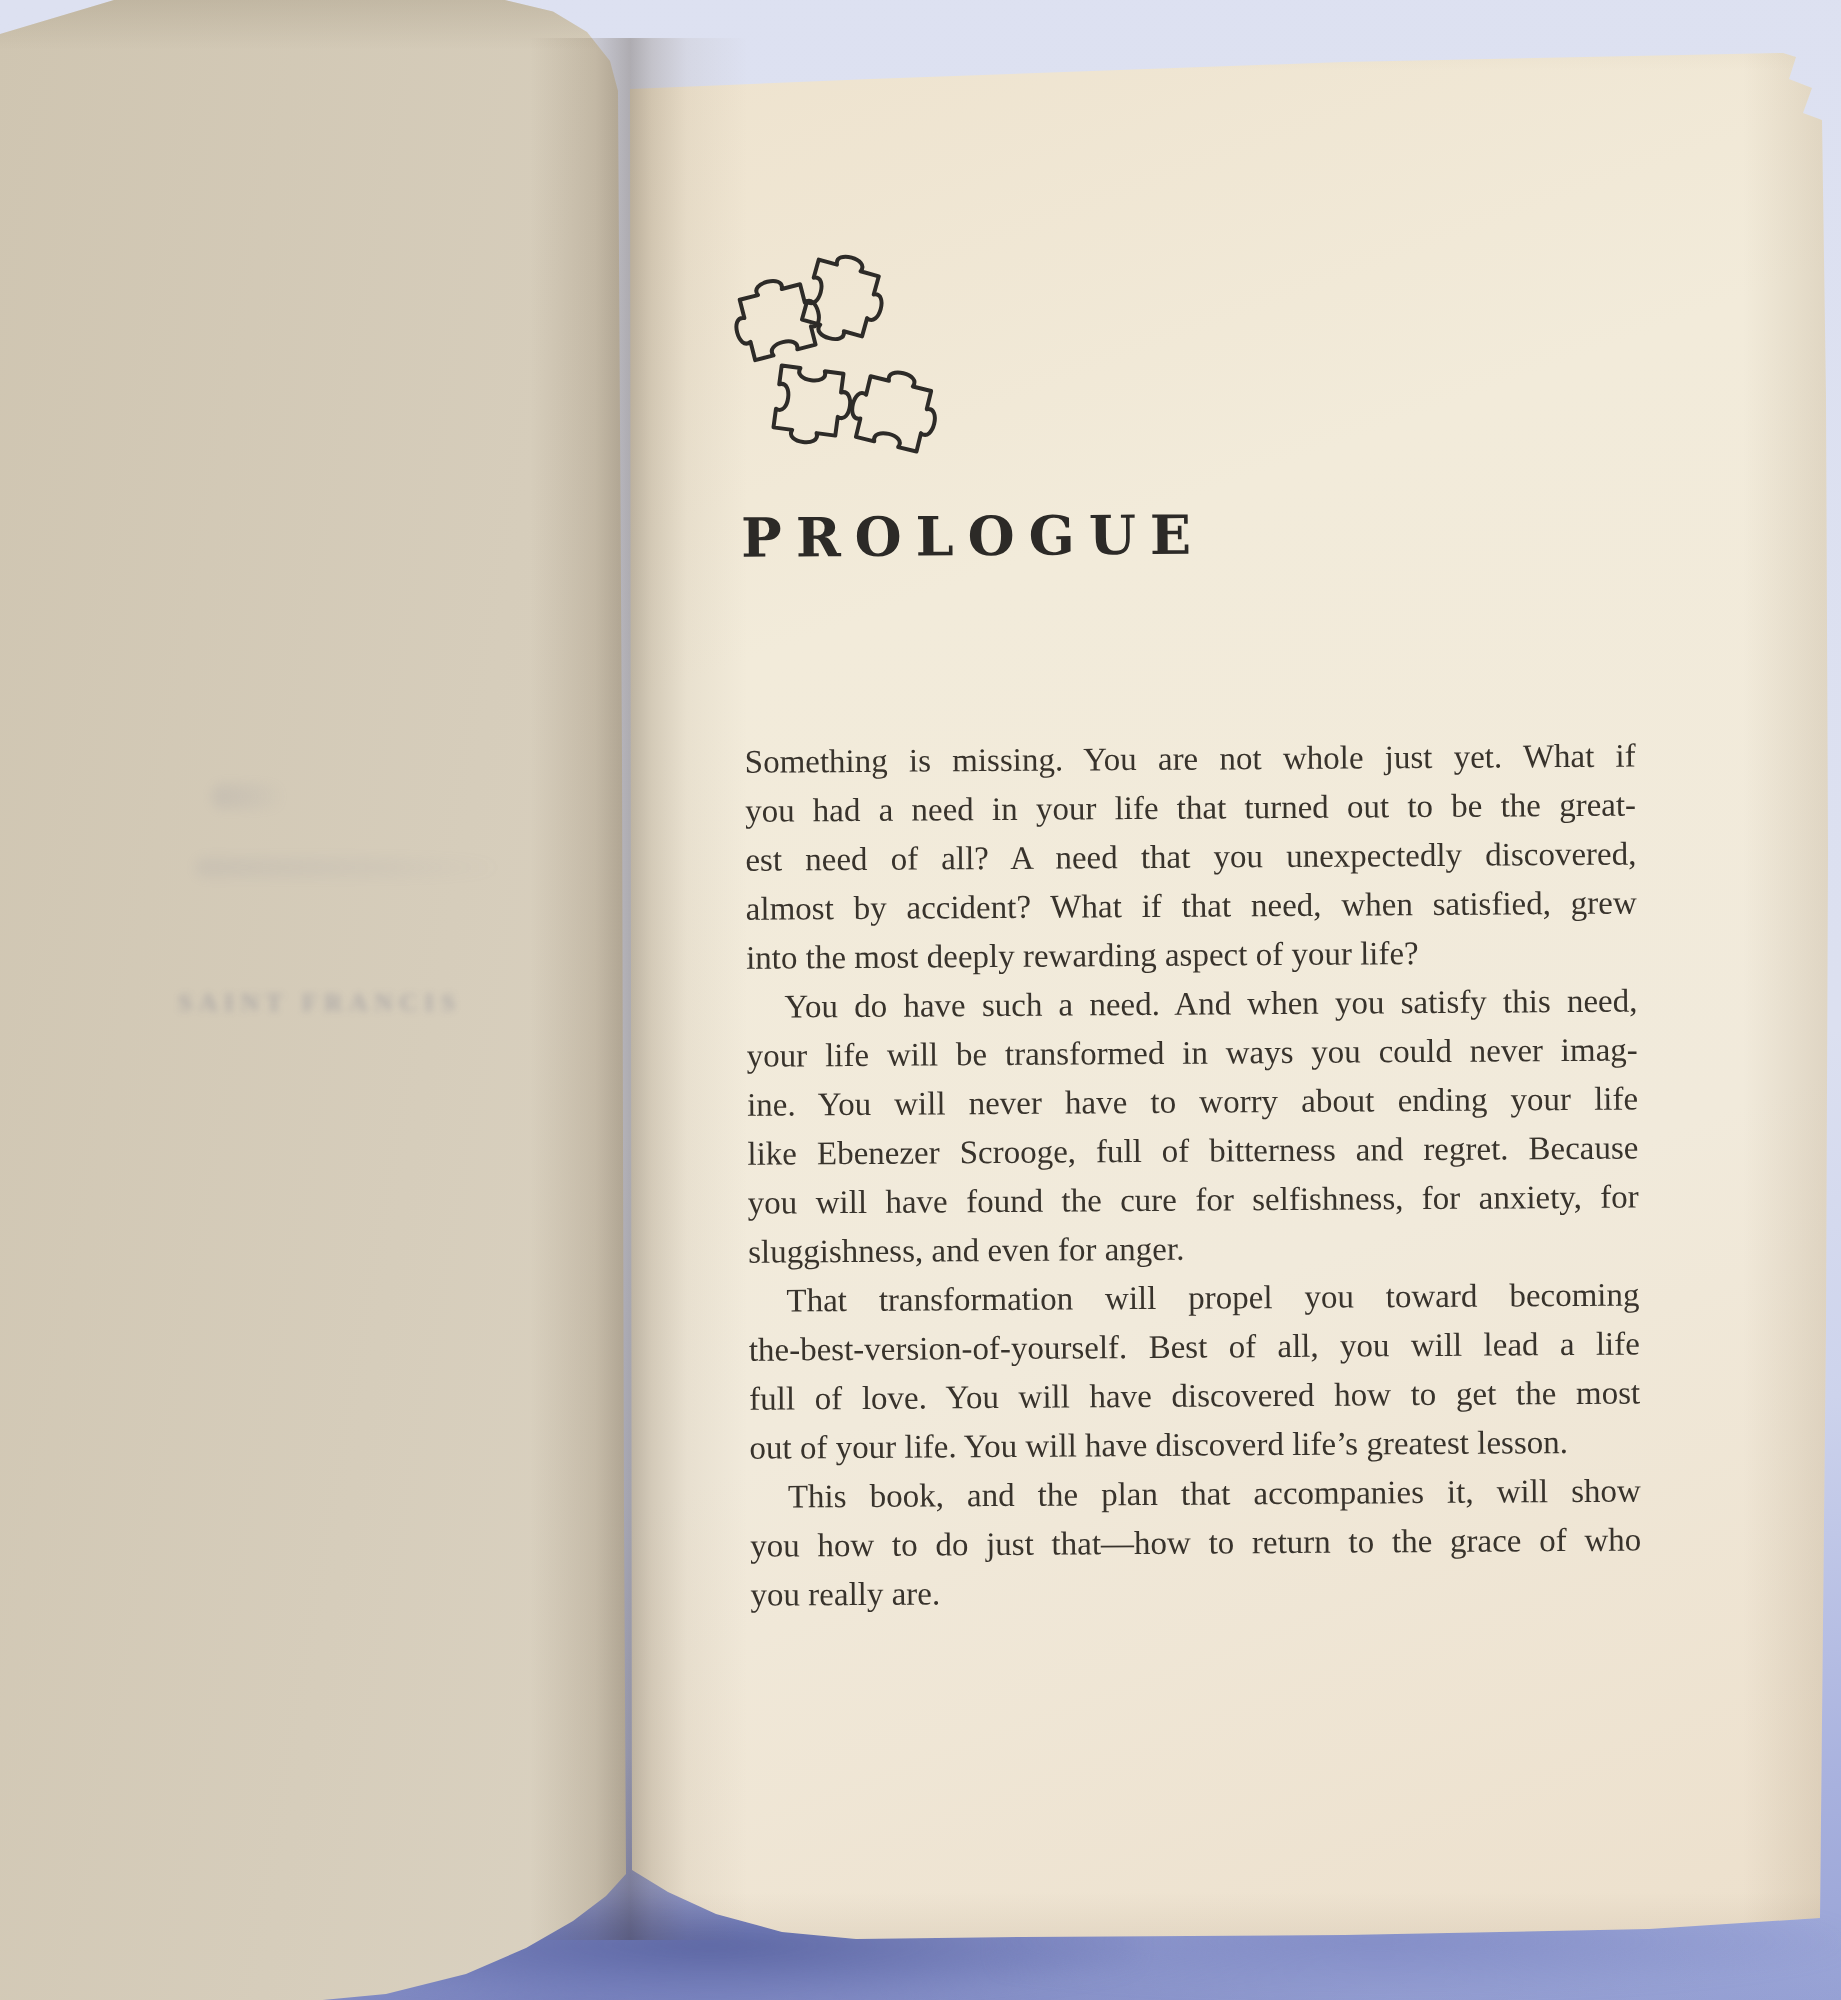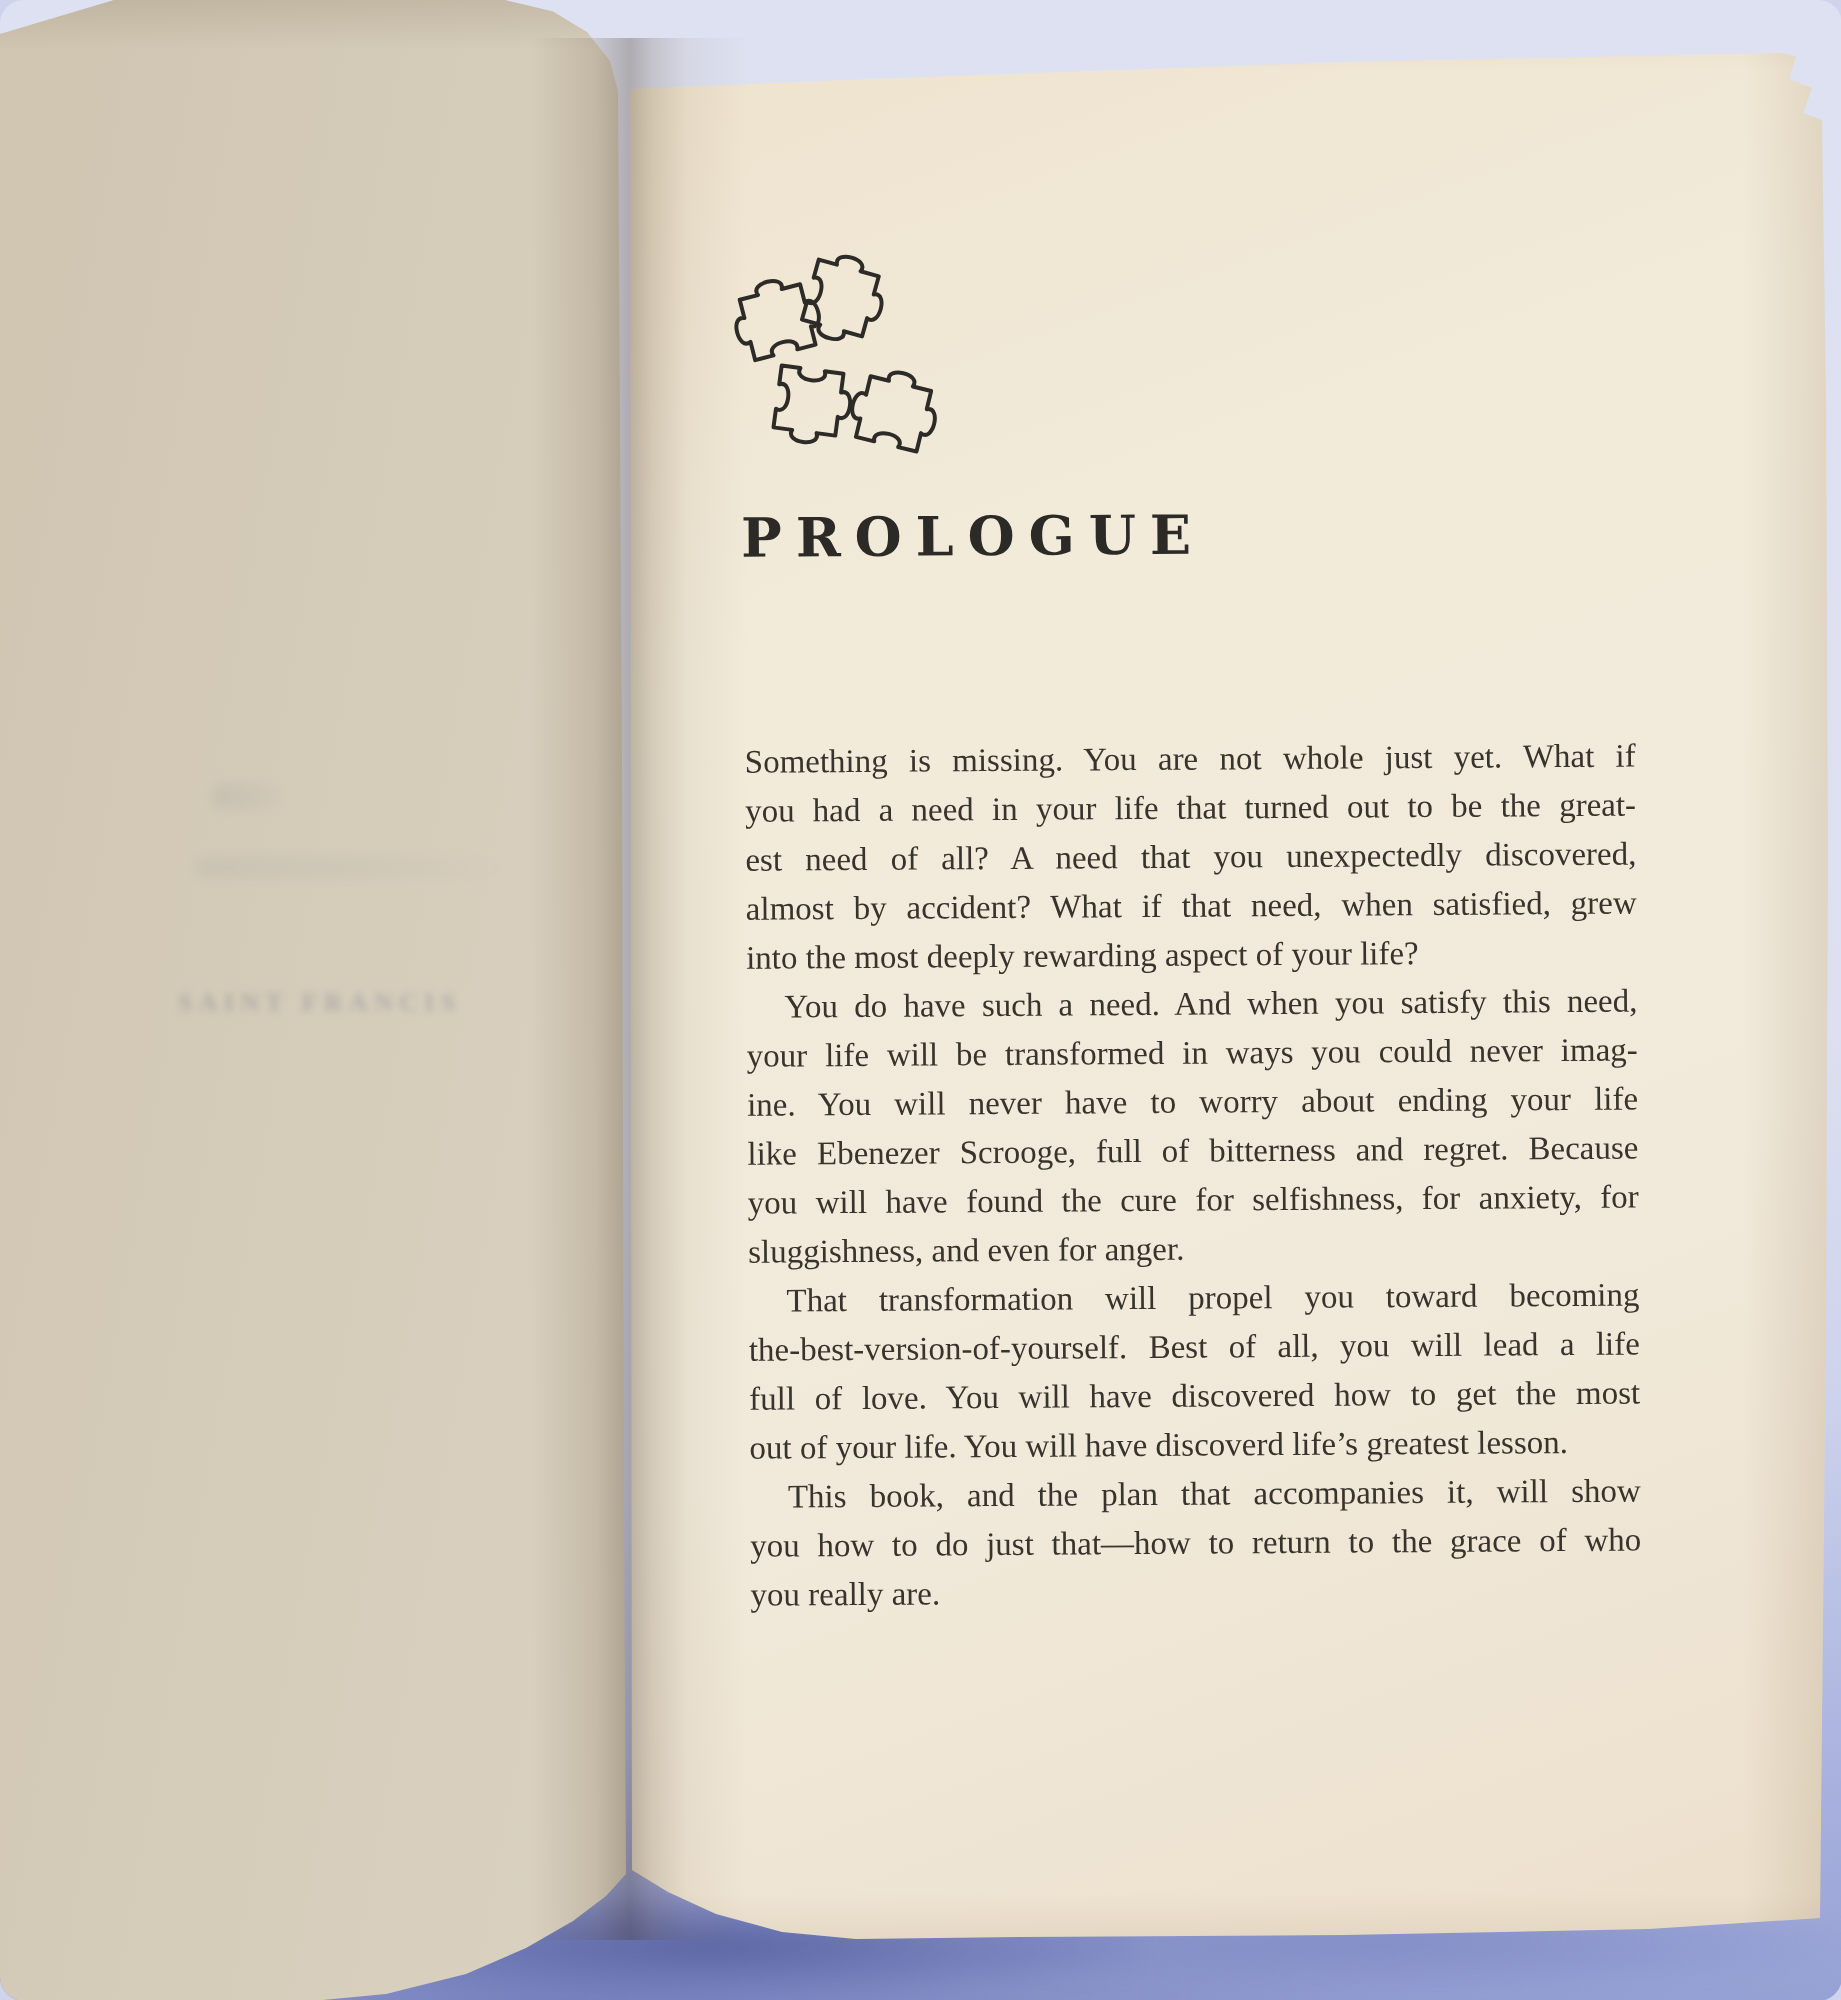--- a/index.html
+++ b/index.html
@@ -1,21 +1,20 @@
 <!DOCTYPE html>
 <html style="font-size:15px"><head>
 <meta charset="utf-8">
 <style>
   html,body{margin:0;padding:0;background:#cfd4ec;}
   #canvas{
     position:relative;
     width:1842px;height:2001px;
     overflow:hidden;
     font-family:"Liberation Serif", serif;
-    border-radius:24px;
   }
   
   .backdrop{
     position:absolute;inset:0;
     background:linear-gradient(175deg,#dde1f1 0%,#dce0f0 55%,#cdd3ec 72%,#a8b1de 90%,#97a2d5 100%);
   }
   .backdrop-corner-shadow{
     position:absolute;left:0;top:1760px;width:1842px;height:240px;
     background:radial-gradient(ellipse at 32% 105%, rgba(96,106,172,.65) 0%, rgba(120,130,190,.25) 45%, rgba(120,130,190,0) 75%);
   }

